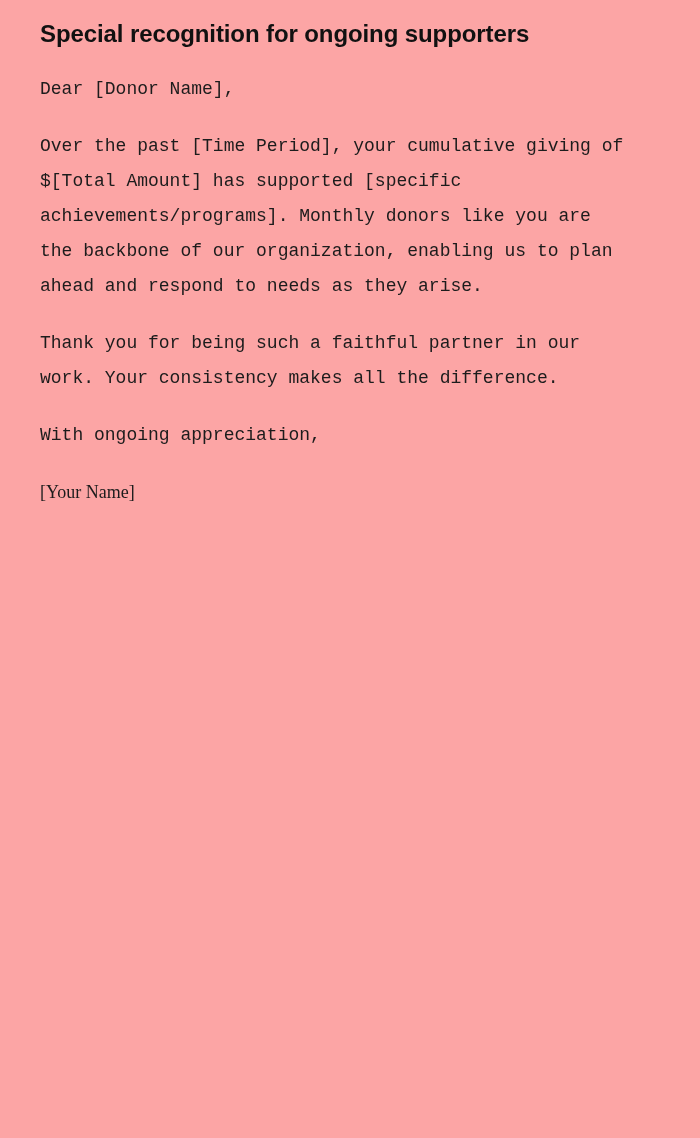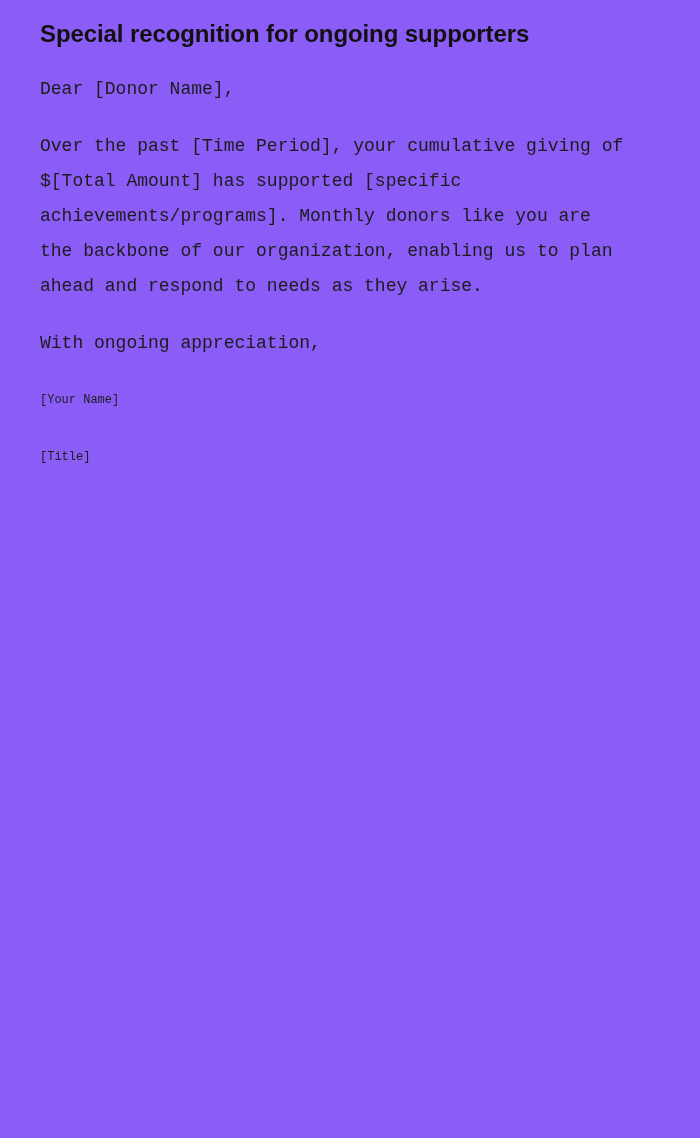--- a/index.html
+++ b/index.html
@@ -11,21 +11,21 @@
   body {
     width: 700px;
     min-height: 1138px;
     font-family: "Liberation Sans", sans-serif;
     -webkit-font-smoothing: antialiased;
   }
   .page {
     box-sizing: border-box;
     width: 700px;
     min-height: 1138px;
-    background: #8b5cf6;
+    background: #fca5a5;
     padding: 18px 67px 40px 40px;
   }
   .doc-title {
     margin: 0 0 22px 0;
     padding: 0;
     font-family: "Liberation Sans", sans-serif;
     font-size: 24px;
     line-height: 32px;
     font-weight: bold;
     color: #111111;
@@ -40,22 +40,22 @@
     font-weight: normal;
     color: #1c1c1c;
     max-width: 593px;
   }
   .para:last-child {
     margin-bottom: 0;
   }
   .sig-line {
     margin: 0 0 22px 0;
     padding: 0;
-    font-family: Liberation Mono, monospace;
-    font-size: 12px;
+    font-family: Liberation Serif, serif;
+    font-size: 18px;
     line-height: 35px;
     font-weight: normal;
     color: #1c1c1c;
   }
   .sig-line:last-child {
     margin-bottom: 0;
   }
 </style>
 </head>
 <body>
@@ -64,21 +64,21 @@
 
   <h1 class="doc-title">Special recognition for ongoing supporters</h1>
 
   <p class="para">Dear [Donor Name],</p>
 
 
   <p class="para">Over the past [Time Period], your cumulative giving of $[Total Amount] has supported [specific achievements/programs]. Monthly donors like you are the backbone of our organization, enabling us to plan ahead and respond to needs as they arise.</p>
 
 
 
+  <p class="para">Thank you for being such a faithful partner in our work. Your consistency makes all the difference.</p>
 
   <p class="para">With ongoing appreciation,</p>
 
   <p class="sig-line">[Your Name]</p>
 
-  <p class="sig-line">[Title]</p>
 
 
 </div>
 
 </body></html>

